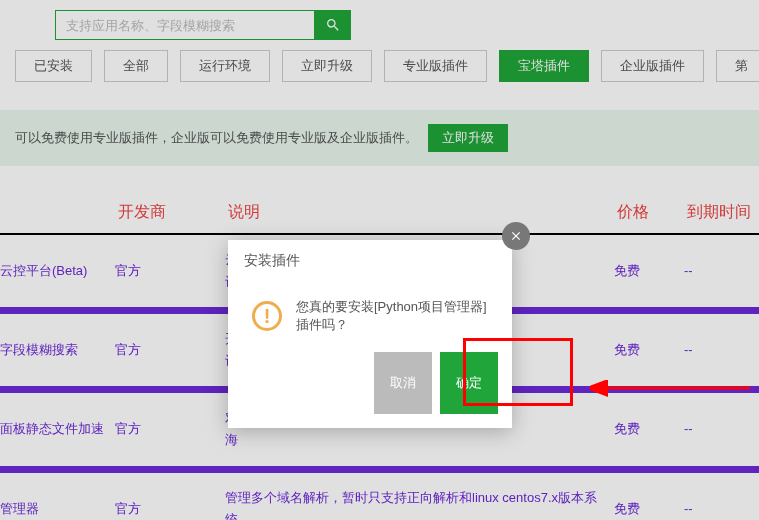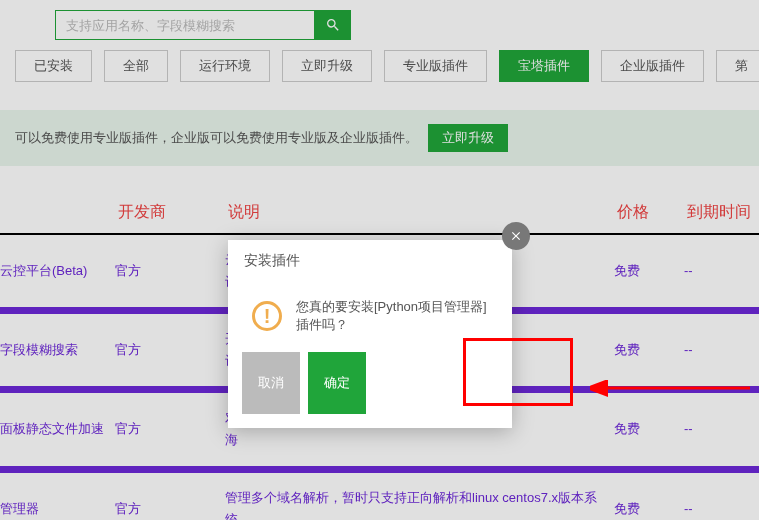--- a/index.html
+++ b/index.html
@@ -31,21 +31,21 @@
 
   
   .overlay { position: absolute; inset: 0; background: rgba(0,0,0,0.12); pointer-events: none; }
 
   
   .modal { position: absolute; left: 228px; top: 240px; width: 284px; background: #fff; box-shadow: 0 4px 20px rgba(0,0,0,0.25); }
   .modal-title { padding: 12px 16px; font-size: 14px; color: #555; }
   .modal-body { display: flex; align-items: center; gap: 14px; padding: 16px 20px 18px 24px; }
   .warn-icon { width: 30px; height: 30px; border: 3px solid #f0ad4e; border-radius: 50%; display: flex; align-items: center; justify-content: center; color: #f0ad4e; font-weight: bold; font-size: 20px; flex-shrink: 0; }
   .modal-msg { font-size: 13px; color: #555; }
-  .modal-footer { display: flex; justify-content: flex-start; gap: 8px; padding: 0 14px 14px; }
+  .modal-footer { display: flex; justify-content: flex-end; gap: 8px; padding: 0 14px 14px; }
   .btn-cancel { background: #bbb; color: #fff; border: none; padding: 6px 16px; font-size: 13px; cursor: pointer; }
   .btn-ok { background: #20a53a; color: #fff; border: none; padding: 22px 16px; font-size: 13px; cursor: pointer; }
   .modal-close { position: absolute; top: -18px; right: -18px; width: 28px; height: 28px; background: #787878; border-radius: 50%; display: flex; align-items: center; justify-content: center; cursor: pointer; }
   .modal-close svg { width: 14px; height: 14px; fill: #fff; }
 
   .highlight-box { position: absolute; border: 3px solid #ff0000; pointer-events: none; }
   .hl-ok { left: 463px; top: 338px; width: 110px; height: 68px; }
 
   .arrow { position: absolute; left: 590px; top: 380px; pointer-events: none; }
 </style>

